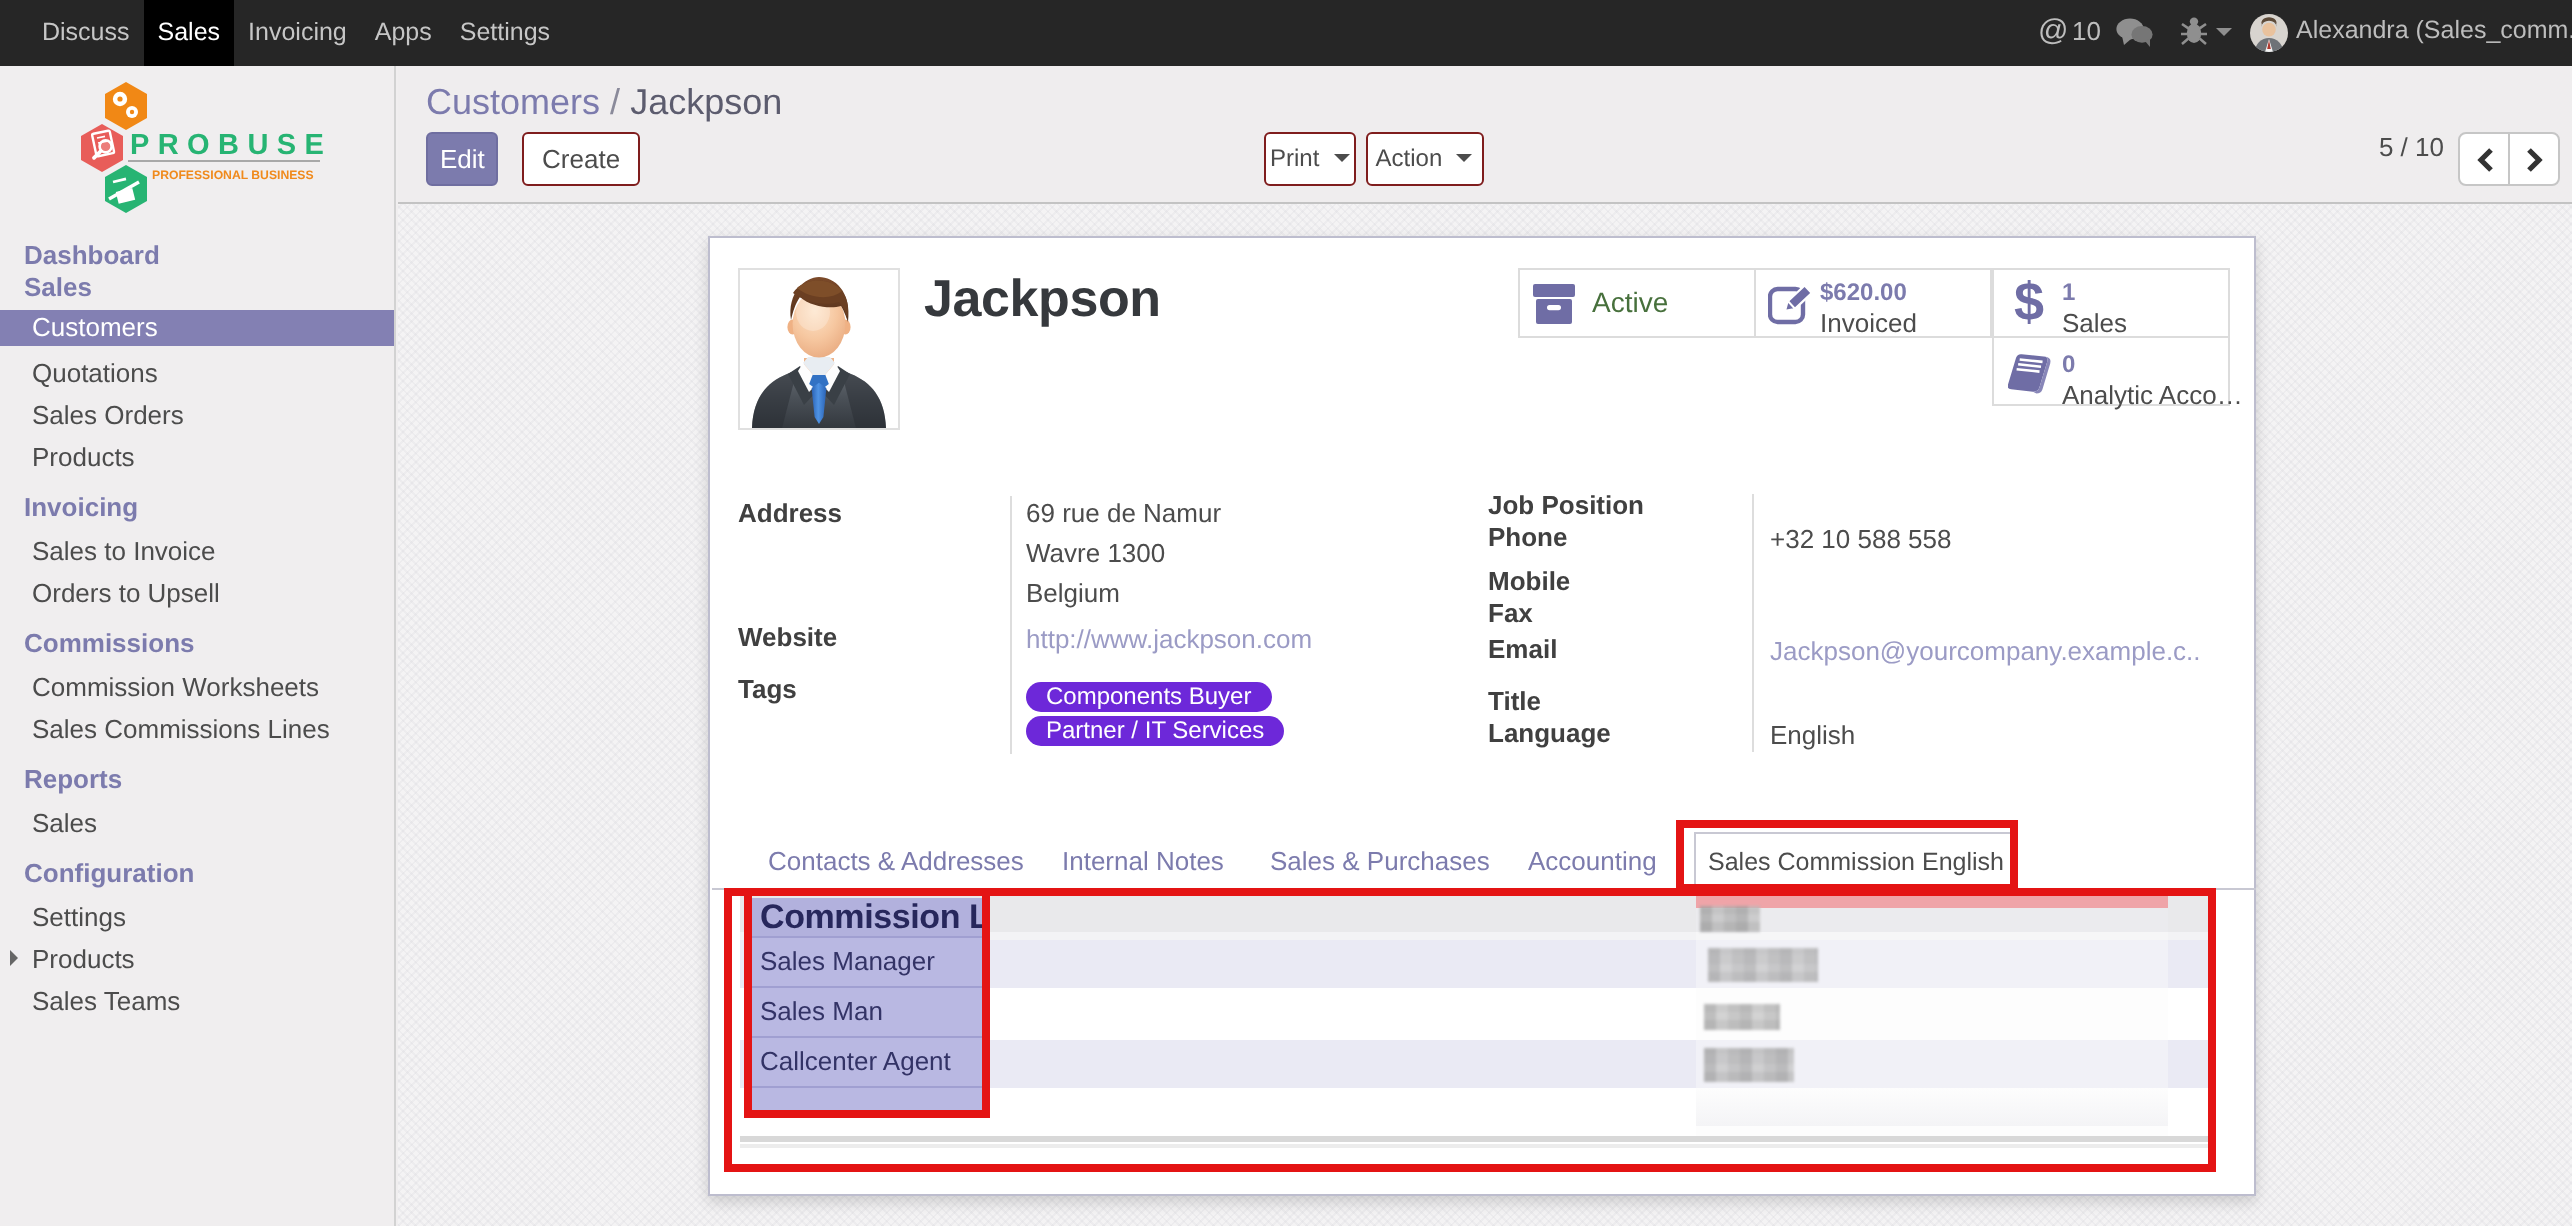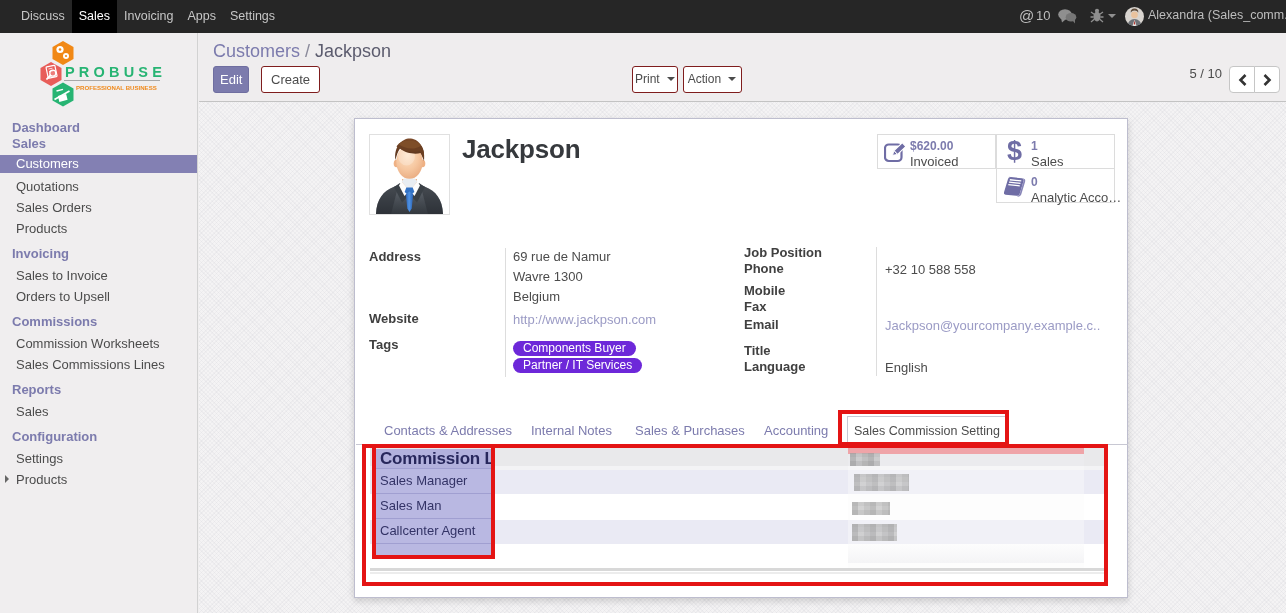--- a/index.html
+++ b/index.html
@@ -182,20 +182,21 @@
     <li class="it">Sales to Invoice</li>
     <li class="it">Orders to Upsell</li>
     <li class="hd gap">Commissions</li>
     <li class="it">Commission Worksheets</li>
     <li class="it">Sales Commissions Lines</li>
     <li class="hd gap">Reports</li>
     <li class="it">Sales</li>
     <li class="hd gap">Configuration</li>
     <li class="it">Settings</li>
     <li class="it"><span class="caret-r"></span>Products</li>
+    <li class="it">Sales Teams</li>
   </ul>
 </div>
 
 <div class="main">
   <div class="cpanel">
     <div class="breadcrumb">Customers <span style="color:#8a8a9a;">/</span> <span class="cur">Jackpson</span></div>
     <div class="btnrow">
       <span class="btn primary">Edit</span>
       <span class="btn" style="margin-left:8px;">Create</span>
     </div>
@@ -254,20 +255,30 @@
           <ellipse cx="39.5" cy="27" rx="13.2" ry="16.8" fill="url(#skin)"></ellipse>
           <ellipse cx="36.5" cy="21" rx="8.5" ry="9.5" fill="#ffffff" opacity=".25"></ellipse>
           <path d="M25.5 25 c-2-13.5 7-21.5 14-21.5 c7.5 0 16.5 7 14.5 22.5 c-1-3-2.5-6.5-3.5-8 c-5 1.5-15 0.5-20.5-4.5 c-2.5 3.5-3.5 7.5-4.5 11.5z" fill="url(#hairg)"></path>
           <path d="M26.5 11.5 c5.5-8 20-9 26 1.5 c2 3.8 1.7 8.5 1 11 c-1.5-5.5-4-8-4-8 c-8 2.5-17.5-0.5-23-4.5z" fill="#6b3f22"></path>
           <path d="M28.5 9 c6-5.5 17.5-5 22.5 1.5 c-6 5-16.5 3.5-22.5-1.5z" fill="#7e4e29"></path>
 
         </svg>
       </div>
       <div class="title">Jackpson</div>
 
+      <div class="stat" style="left:404px; top:15px;">
+        <div class="ic"><svg width="22" height="20" viewBox="0 0 22 20">
+              <g fill="#6f6da5">
+                <rect x="0.5" y="0" width="21" height="6.5" rx="1"></rect>
+                <rect x="2" y="7.5" width="18" height="12.5" rx="1"></rect>
+                <rect x="7.5" y="10.5" width="7" height="2.6" fill="#fff" rx="1.3"></rect>
+              </g>
+            </svg></div>
+        <div class="tx" style="top:9px; left:36px; color:#47703c; font-size:14px;">Active</div>
+      </div>
       <div class="stat" style="left:522px; top:15px;">
         <div class="ic" style="top:6px;"><svg width="24" height="22" viewBox="0 0 24 22">
               <rect x="1" y="3.5" width="16.5" height="16.5" rx="3.8" fill="none" stroke="#6f6da5" stroke-width="2.2"></rect>
               <g transform="rotate(47 13 10)">
                 <rect x="10.6" y="0.5" width="5.2" height="11.5" fill="#6f6da5" stroke="#fff" stroke-width="1.1"></rect>
                 <path d="M10.6 12 h5.2 l-2.6 4.2z" fill="#6f6da5" stroke="#fff" stroke-width="0.9"></path>
               </g>
             </svg></div>
         <div class="tx"><span class="v">$620.00</span><br>Invoiced</div>
       </div>
@@ -311,21 +322,21 @@
         <div class="lbl" style="position:absolute; left:0; top:98px;">Title</div>
         <div class="lbl" style="position:absolute; left:0; top:114px;">Language</div>
         <div style="position:absolute; left:141px; top:115px;">English</div>
       </div>
 
       <div class="tabs">
         <span class="tab" style="left:28px;">Contacts &amp; Addresses</span>
         <span class="tab" style="left:175px;">Internal Notes</span>
         <span class="tab" style="left:279px;">Sales &amp; Purchases</span>
         <span class="tab" style="left:408px;">Accounting</span>
-        <span class="tab act" style="left:491px;">Sales Commission Setting</span>
+        <span class="tab act" style="left:491px;">Sales Commission English</span>
         <div class="redbox" style="left:482px; top:-6px; width:171px; height:36px;"></div>
       </div>
 
       <div class="tz">
 
         <div class="stripe" style="top:2px; height:20px; background:#e9e9eb; width:736px;"></div>
         <div class="stripe" style="top:22px; height:4px; background:#f3f3f5; width:736px;"></div>
         <div class="stripe" style="top:26px; height:24px; background:#eaeaf4; width:736px;"></div>
         <div class="stripe" style="top:76px; height:24px; background:#eaeaf4; width:736px;"></div>
 

